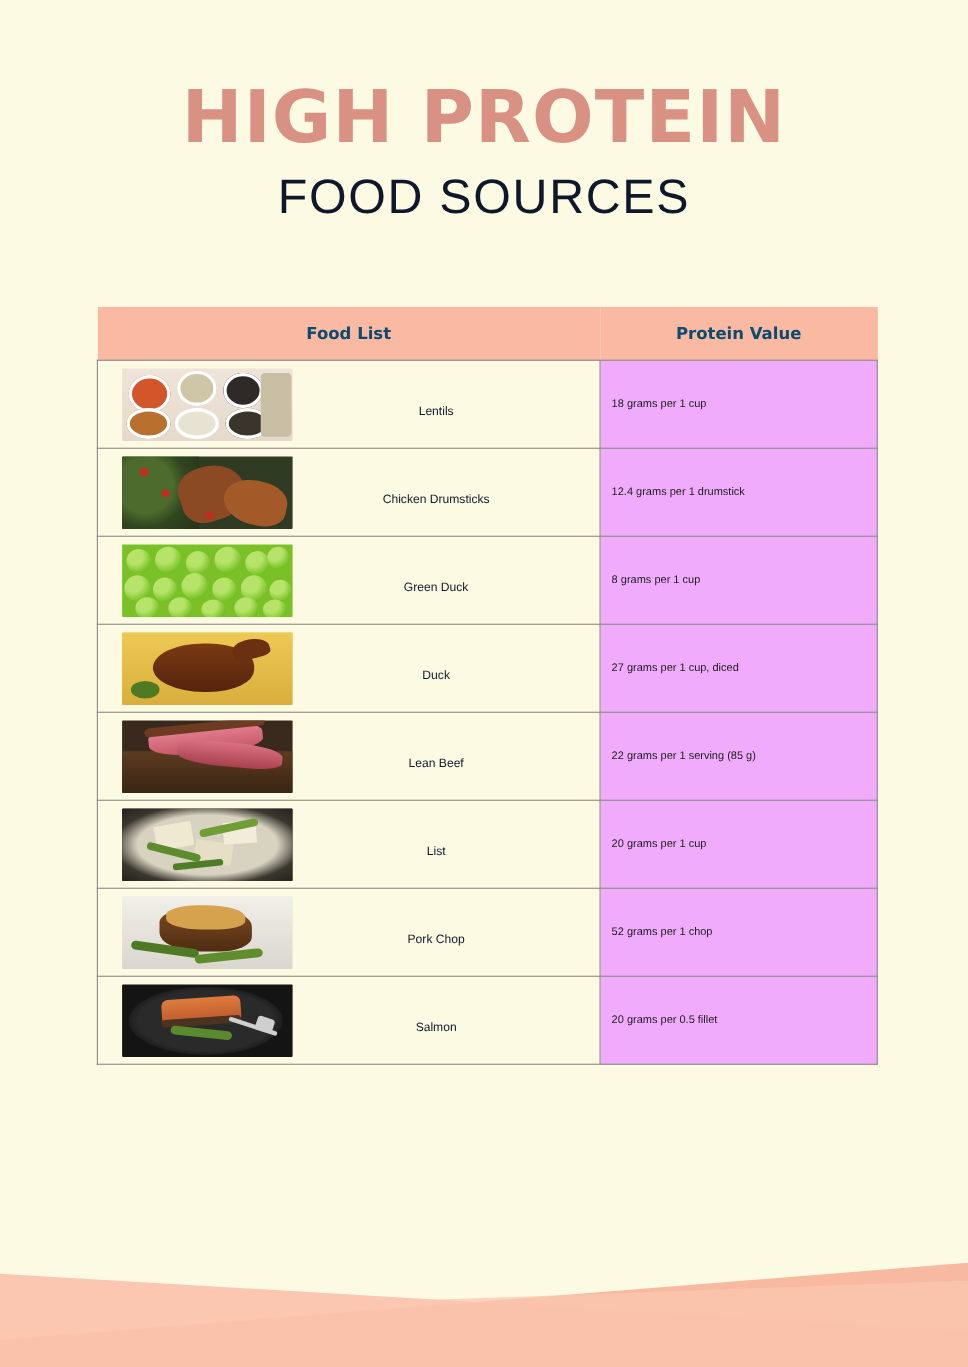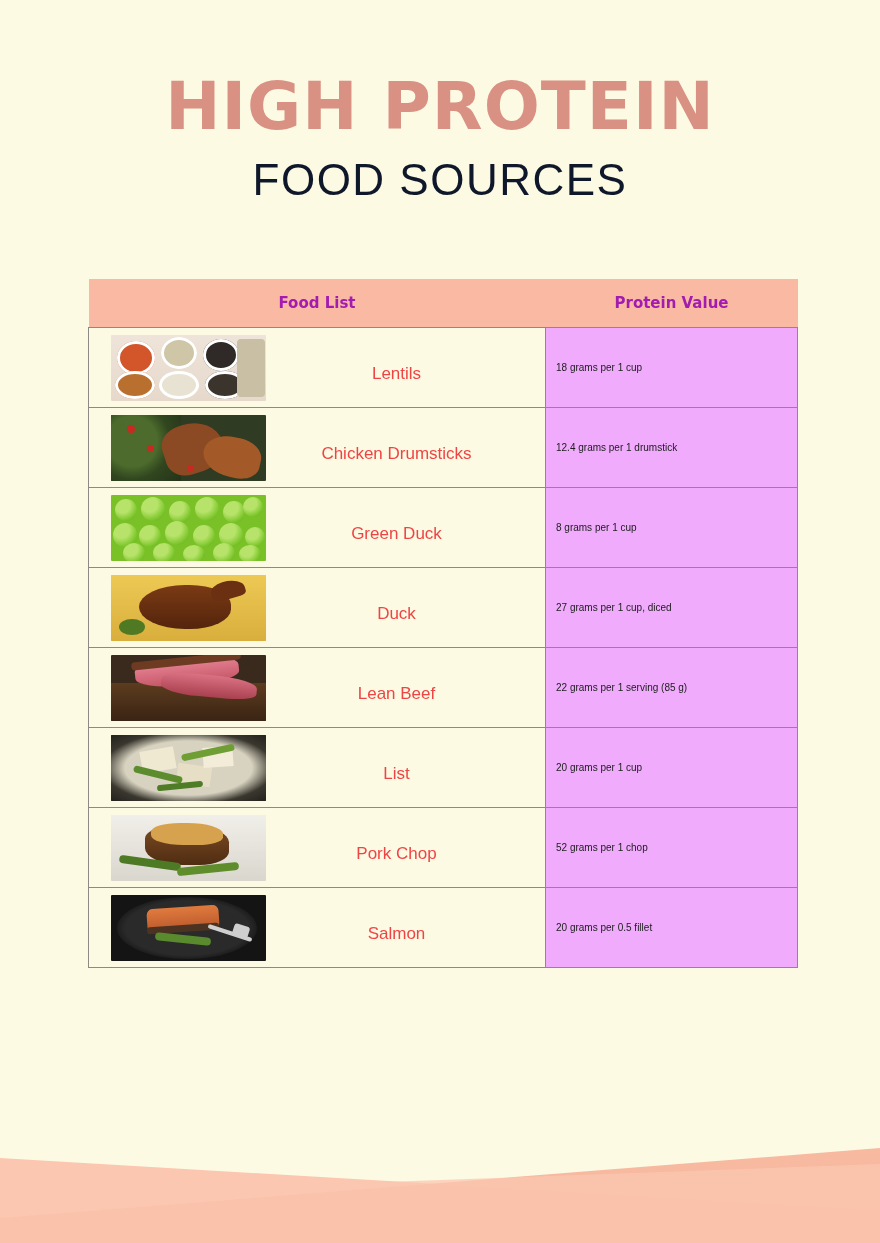--- a/index.html
+++ b/index.html
@@ -51,21 +51,21 @@
     top: 279px;
     width: 705px;
   }
   table.chart {
     border-collapse: collapse;
     width: 705px;
     table-layout: fixed;
   }
   thead th {
     background: #f9b9a3;
-    color: #a21caf;
+    color: #0c4a6e;
     font-size: 15px;
     font-weight: bold;
     height: 46px;
     text-align: center;
     border: none;
     font-family: "DejaVu Sans", sans-serif;
   }
   thead th.col-food { width: 455px; }
   thead th.col-protein { width: 250px; }
 
@@ -92,22 +92,22 @@
     margin-left: 22px;
     flex: 0 0 155px;
     border-radius: 1px;
     overflow: hidden;
     position: relative;
   }
   .food-label {
     flex: 1;
     text-align: center;
     padding-right: 18px;
-    font-size: 17px;
-    color: #ef4444;
+    font-size: 11px;
+    color: #0f172a;
     margin-top: 13px;
   }
   td.protein-cell {
     background: #f0abfc;
     font-size: 10px;
     color: #1c1c1c;
     padding: 4px 10px;
   }
 
   

